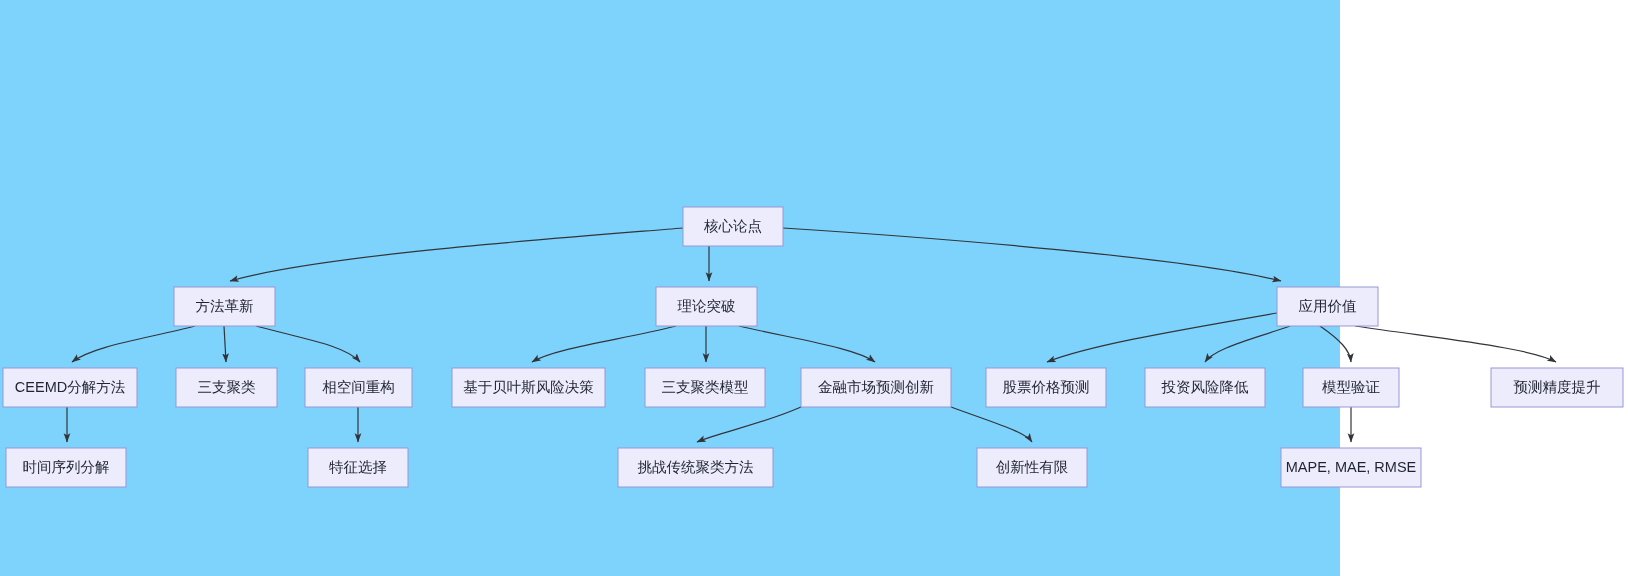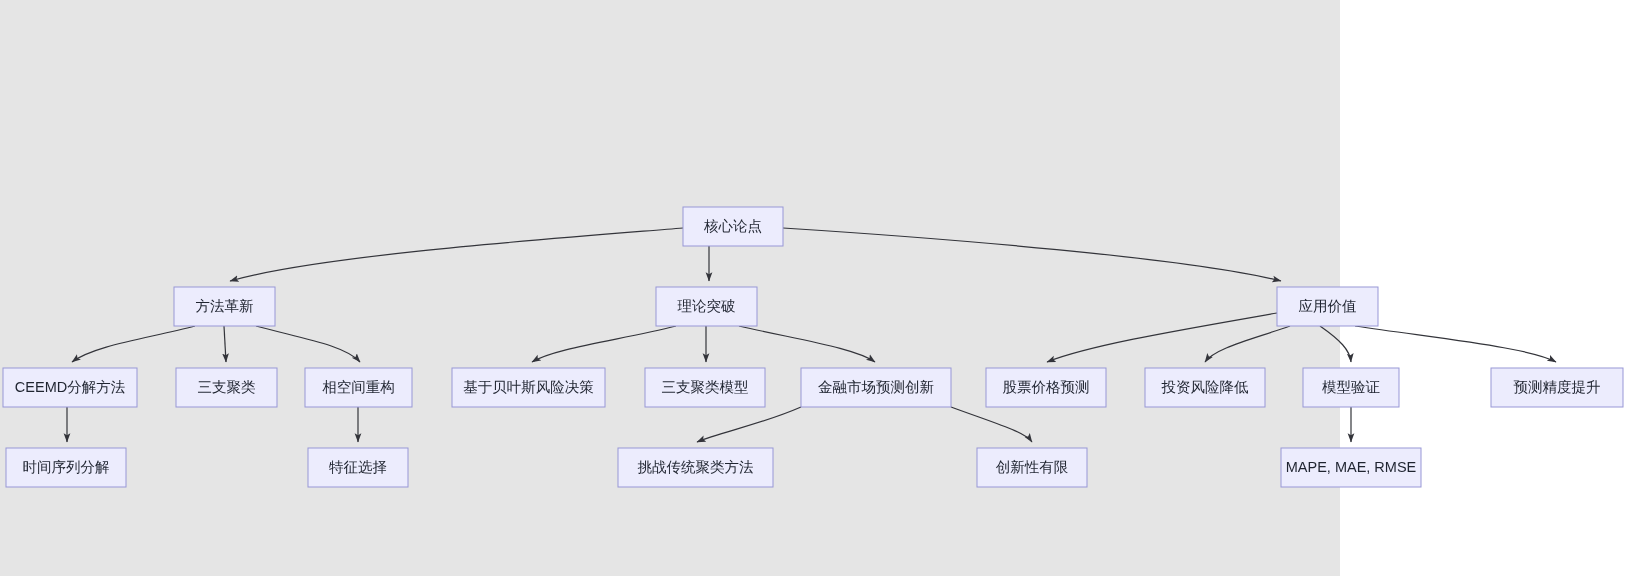--- a/index.html
+++ b/index.html
@@ -11,21 +11,21 @@
   body {
     width: 1628px;
     height: 576px;
     font-family: "Liberation Sans", "DejaVu Sans", sans-serif;
     overflow: hidden;
   }
   #diagram-root {
     position: relative;
     width: 1340px;
     height: 576px;
-    background: #e5e5e5;
+    background: #7dd3fc;
   }
   svg#flowchart {
     position: absolute;
     left: 0;
     top: 0;
     width: 1628px;
     height: 576px;
     display: block;
   }
   .node-rect {

